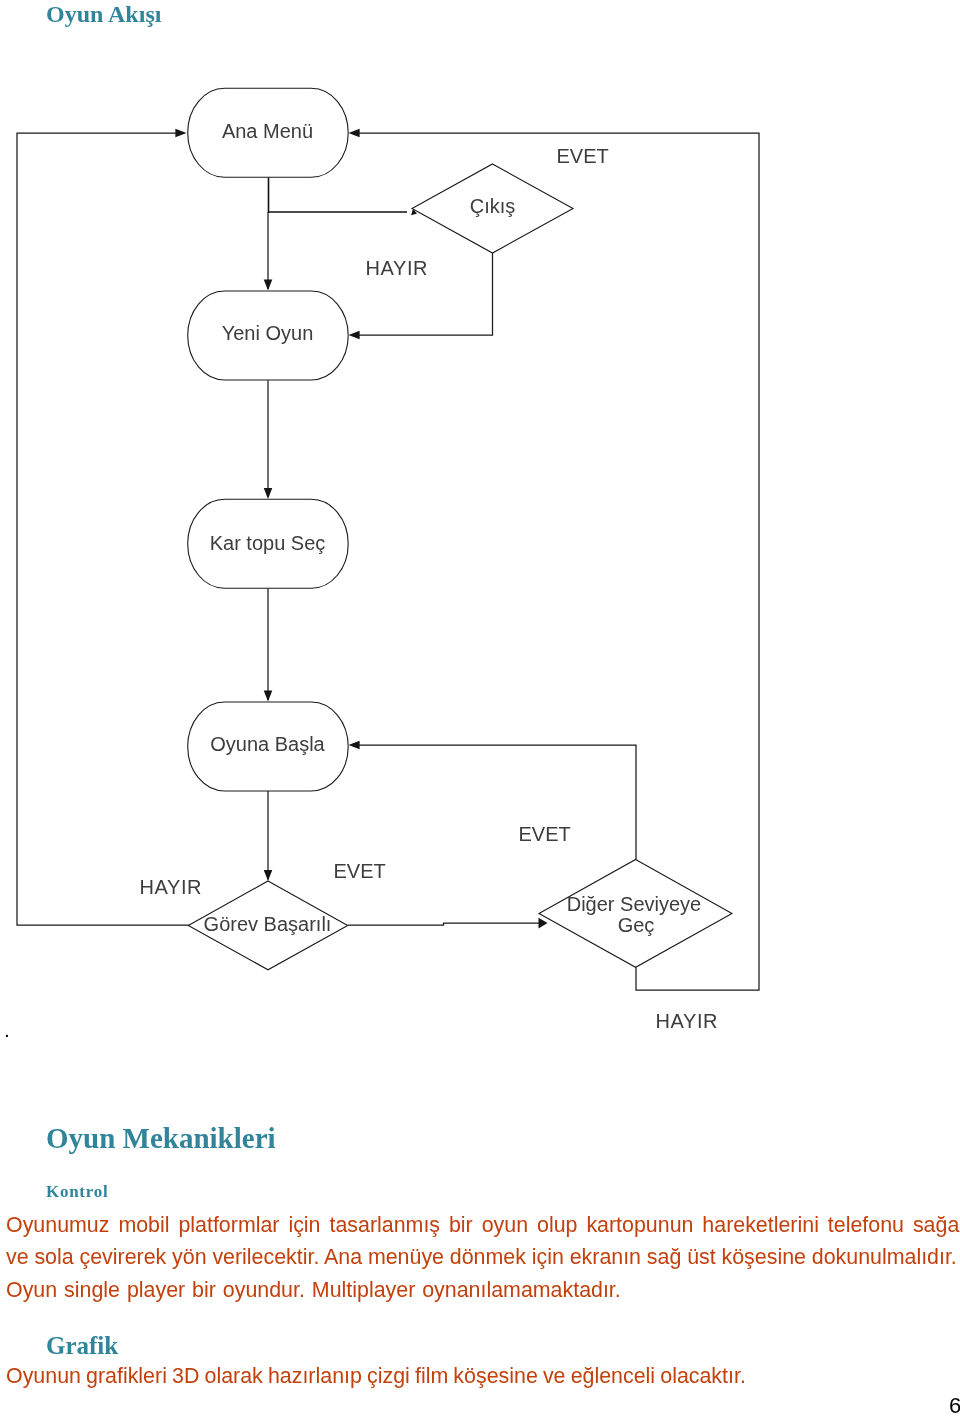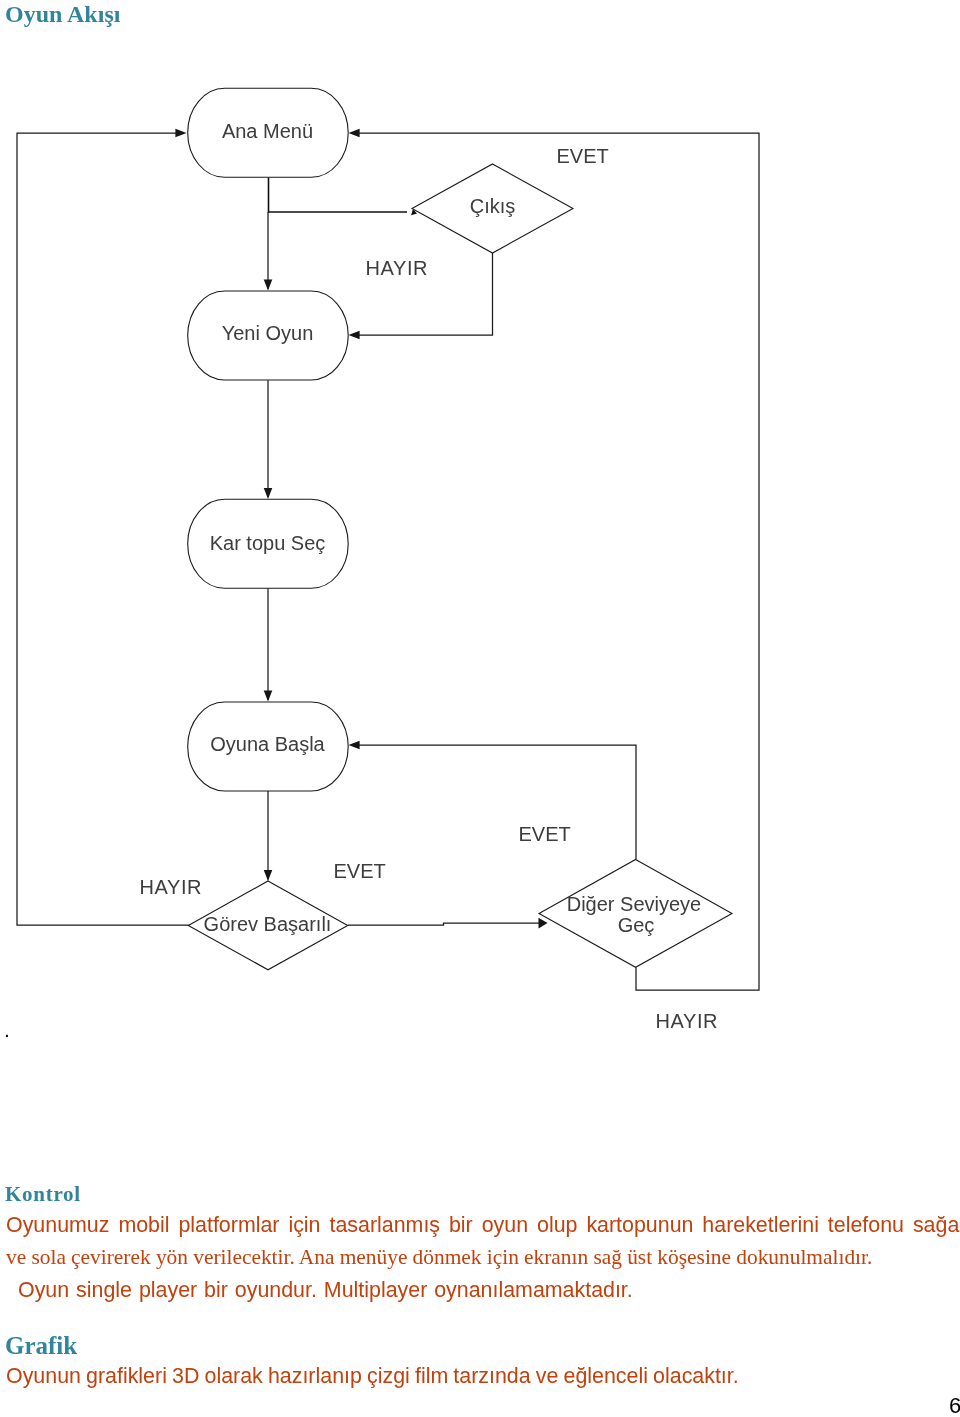--- a/index.html
+++ b/index.html
@@ -2,21 +2,21 @@
 <html><head>
 <meta charset="utf-8">
 <style>
   html,body{margin:0;padding:0;background:#ffffff;}
   body{width:960px;height:1417px;overflow:hidden;
        font-family:"Liberation Sans",sans-serif;color:#000;
        -webkit-font-smoothing:antialiased;}
   .page{position:relative;width:960px;height:1417px;background:#fff;}
   svg,.para,.h-sec,.dot,.pgnum{will-change:transform;}
   .h-sec{position:absolute;font-family:"Liberation Serif",serif;font-weight:bold;
-         color:#31859b;white-space:nowrap;}
+         color:#31859b;white-space:nowrap;margin-left:41px;}
   .flow-svg{position:absolute;left:0;top:0;}
   .para{position:absolute;font-family:"Liberation Sans",sans-serif;color:#c2410c;
         white-space:nowrap;font-size:21.4px;}
   .dot{position:absolute;font-family:"Liberation Sans",sans-serif;color:#000;
        -webkit-font-smoothing:antialiased;}
   .pgnum{position:absolute;font-family:"Liberation Sans",sans-serif;color:#000;
        -webkit-font-smoothing:antialiased;}
   svg text{font-family:"Liberation Sans",sans-serif;fill:#3d3d3d;}
 </style>
 </head>
@@ -103,26 +103,27 @@
       <text x="365.5" y="275" letter-spacing="0.6">HAYIR</text>
       <text x="139.5" y="893.5" letter-spacing="0.6">HAYIR</text>
       <text x="333.5" y="877.5">EVET</text>
       <text x="518.5" y="840.5">EVET</text>
       <text x="655.5" y="1027.5" letter-spacing="0.6">HAYIR</text>
     </g>
   </svg>
 
   <div class="dot" style="left:4px;top:1018px;font-size:21px;">.</div>
 
+  <div class="h-sec" style="left:5px;top:1122px;font-size:29px;">Oyun Mekanikleri</div>
 
-  <div class="h-sec" style="left:5px;top:1182px;font-size:21px;letter-spacing:0.72px;">Kontrol</div>
+  <div class="h-sec" style="left:5px;top:1182px;font-size:17px;letter-spacing:0.72px;">Kontrol</div>
 
   <div class="para" style="left:6px;top:1213px;word-spacing:3.0px;">Oyunumuz mobil platformlar için tasarlanmış bir oyun olup kartopunun hareketlerini telefonu sağa</div>
-  <div class="para" style="left:6px;top:1245px;word-spacing:-0.12px;font-family:Liberation Serif, serif;">ve sola çevirerek yön verilecektir. Ana menüye dönmek için ekranın sağ üst köşesine dokunulmalıdır.</div>
-  <div class="para" style="left:18px;top:1278px;word-spacing:1.0px;">Oyun single player bir oyundur. Multiplayer oynanılamamaktadır.</div>
+  <div class="para" style="left:6px;top:1245px;word-spacing:-0.12px;">ve sola çevirerek yön verilecektir. Ana menüye dönmek için ekranın sağ üst köşesine dokunulmalıdır.</div>
+  <div class="para" style="left:6px;top:1278px;word-spacing:1.0px;">Oyun single player bir oyundur. Multiplayer oynanılamamaktadır.</div>
 
   <div class="h-sec" style="left:5px;top:1332px;font-size:25px;">Grafik</div>
 
-  <div class="para" style="left:6px;top:1364px;word-spacing:-0.8px;">Oyunun grafikleri 3D olarak hazırlanıp çizgi film tarzında ve eğlenceli olacaktır.</div>
+  <div class="para" style="left:6px;top:1364px;word-spacing:-0.8px;">Oyunun grafikleri 3D olarak hazırlanıp çizgi film köşesine ve eğlenceli olacaktır.</div>
 
   <div class="pgnum" style="left:949px;top:1393px;font-size:22px;">6</div>
 
 </div>
 
 </body></html>

